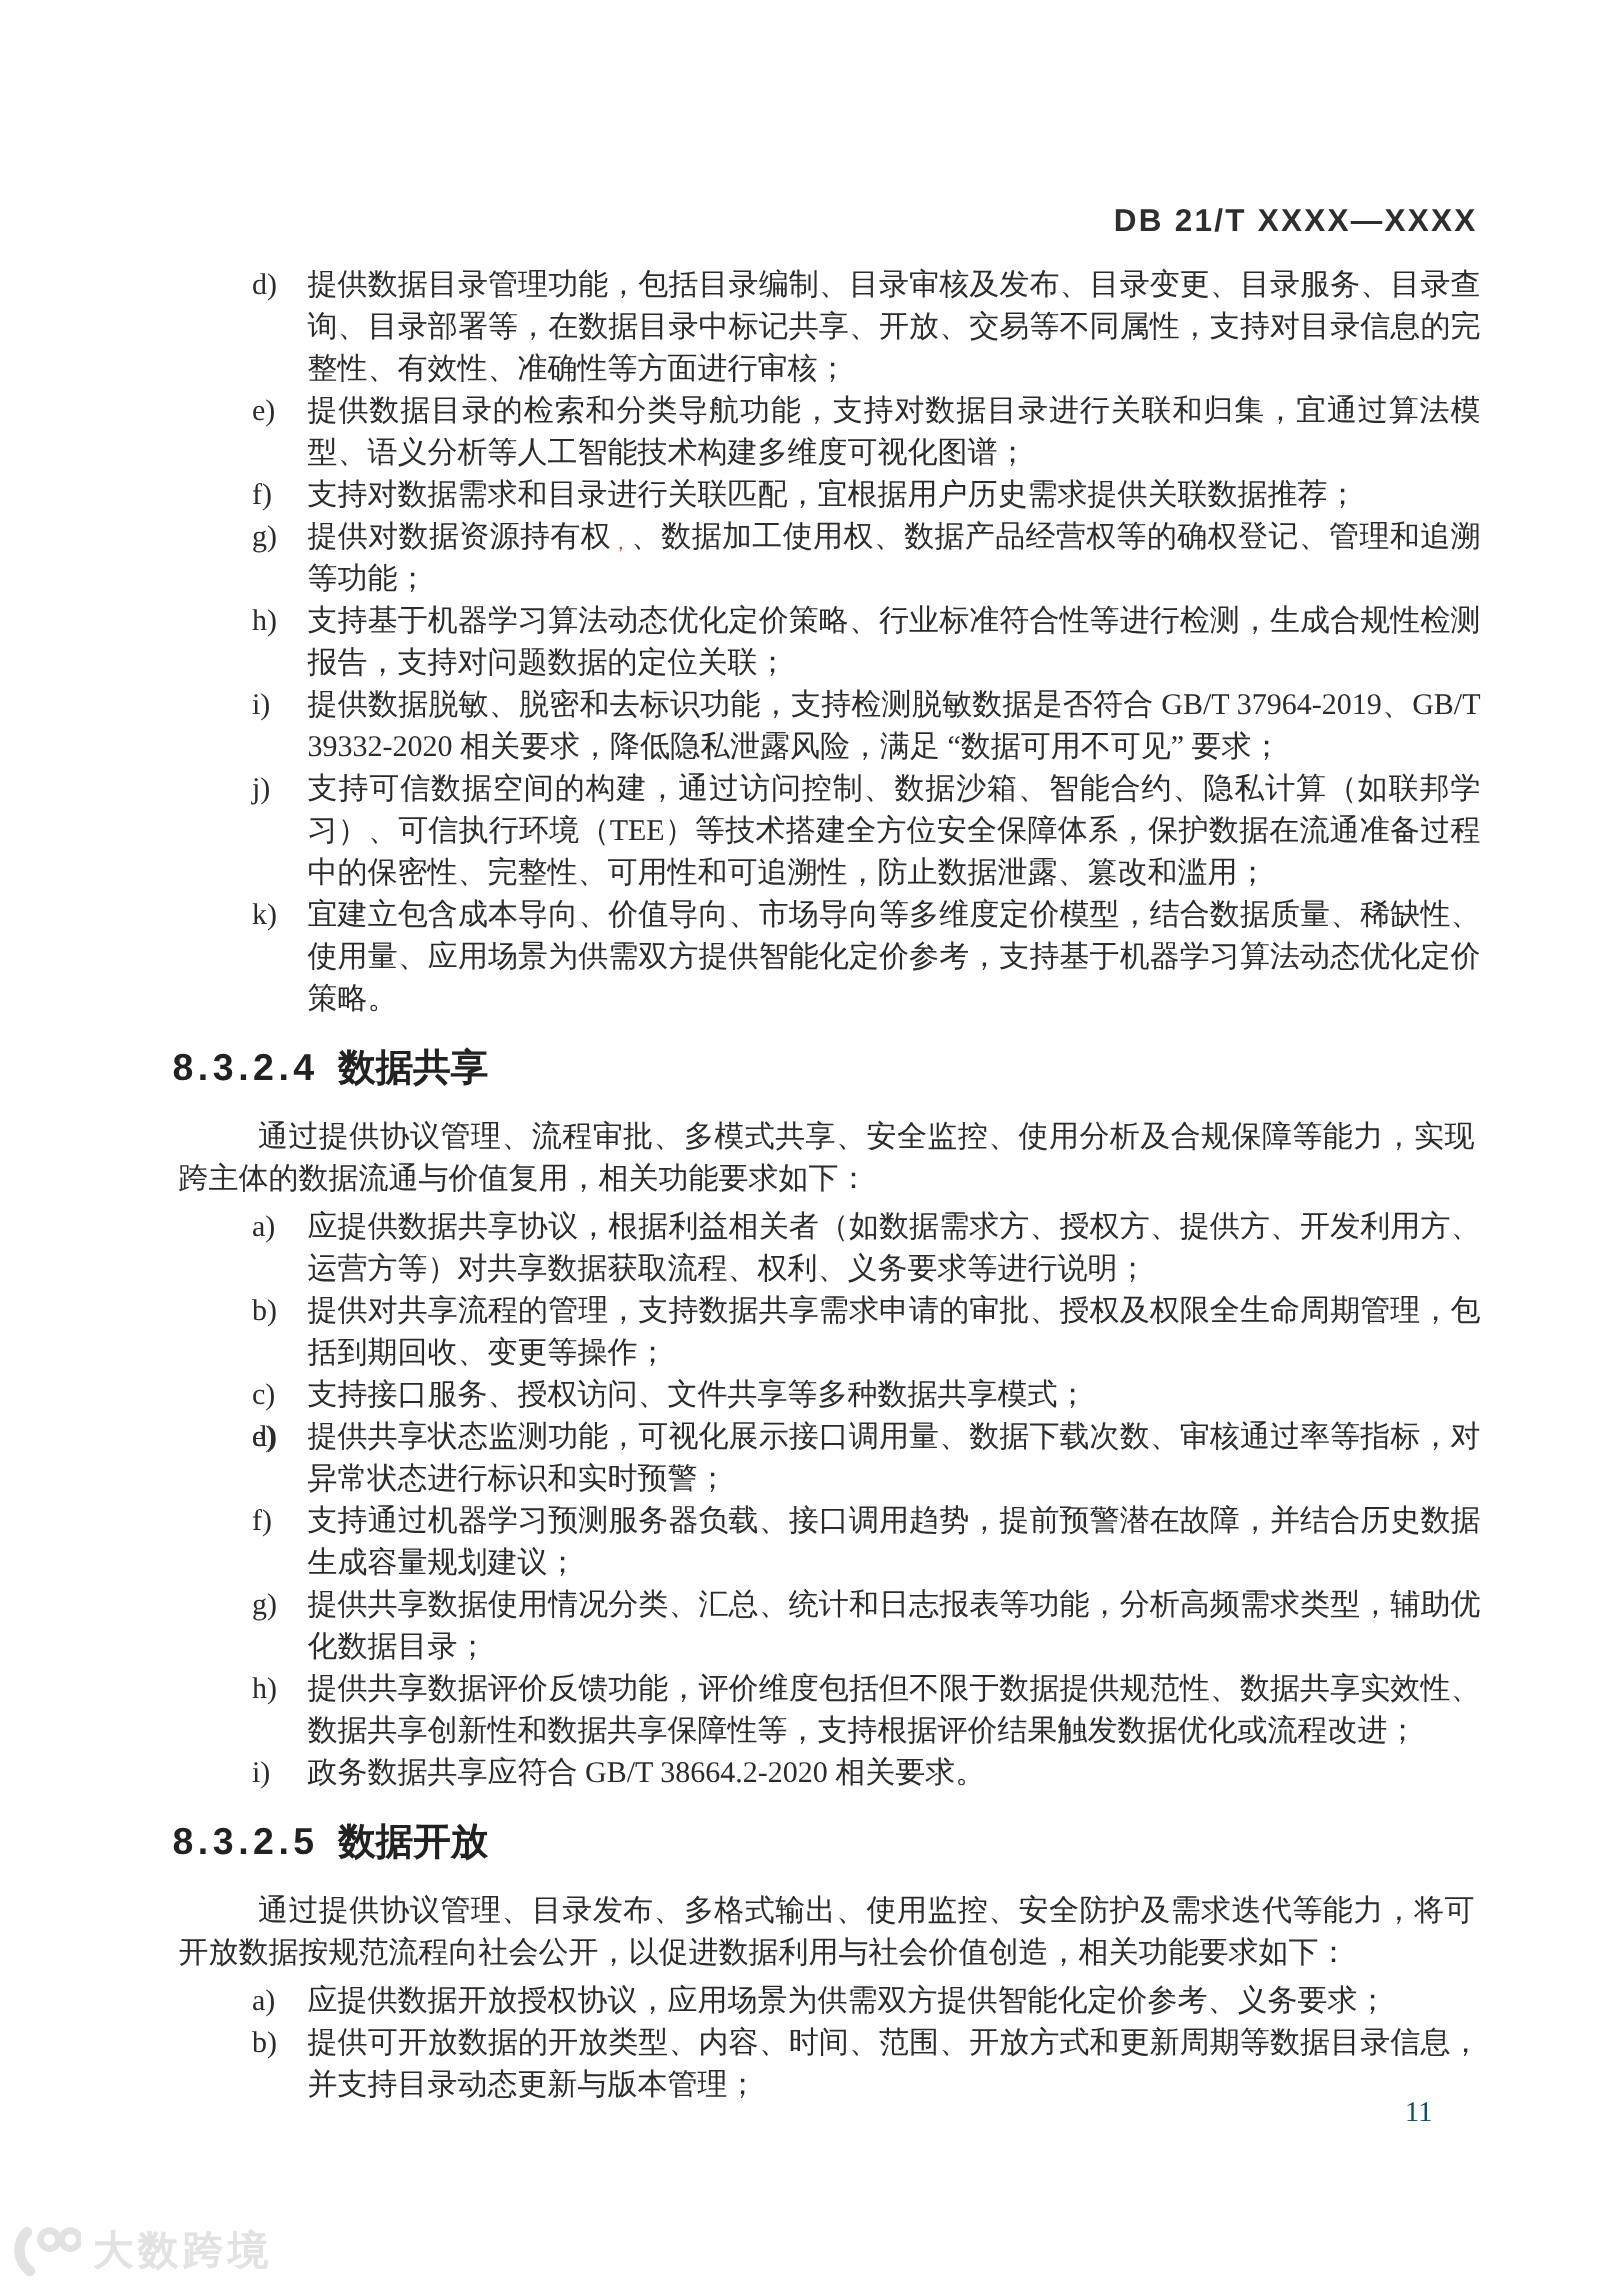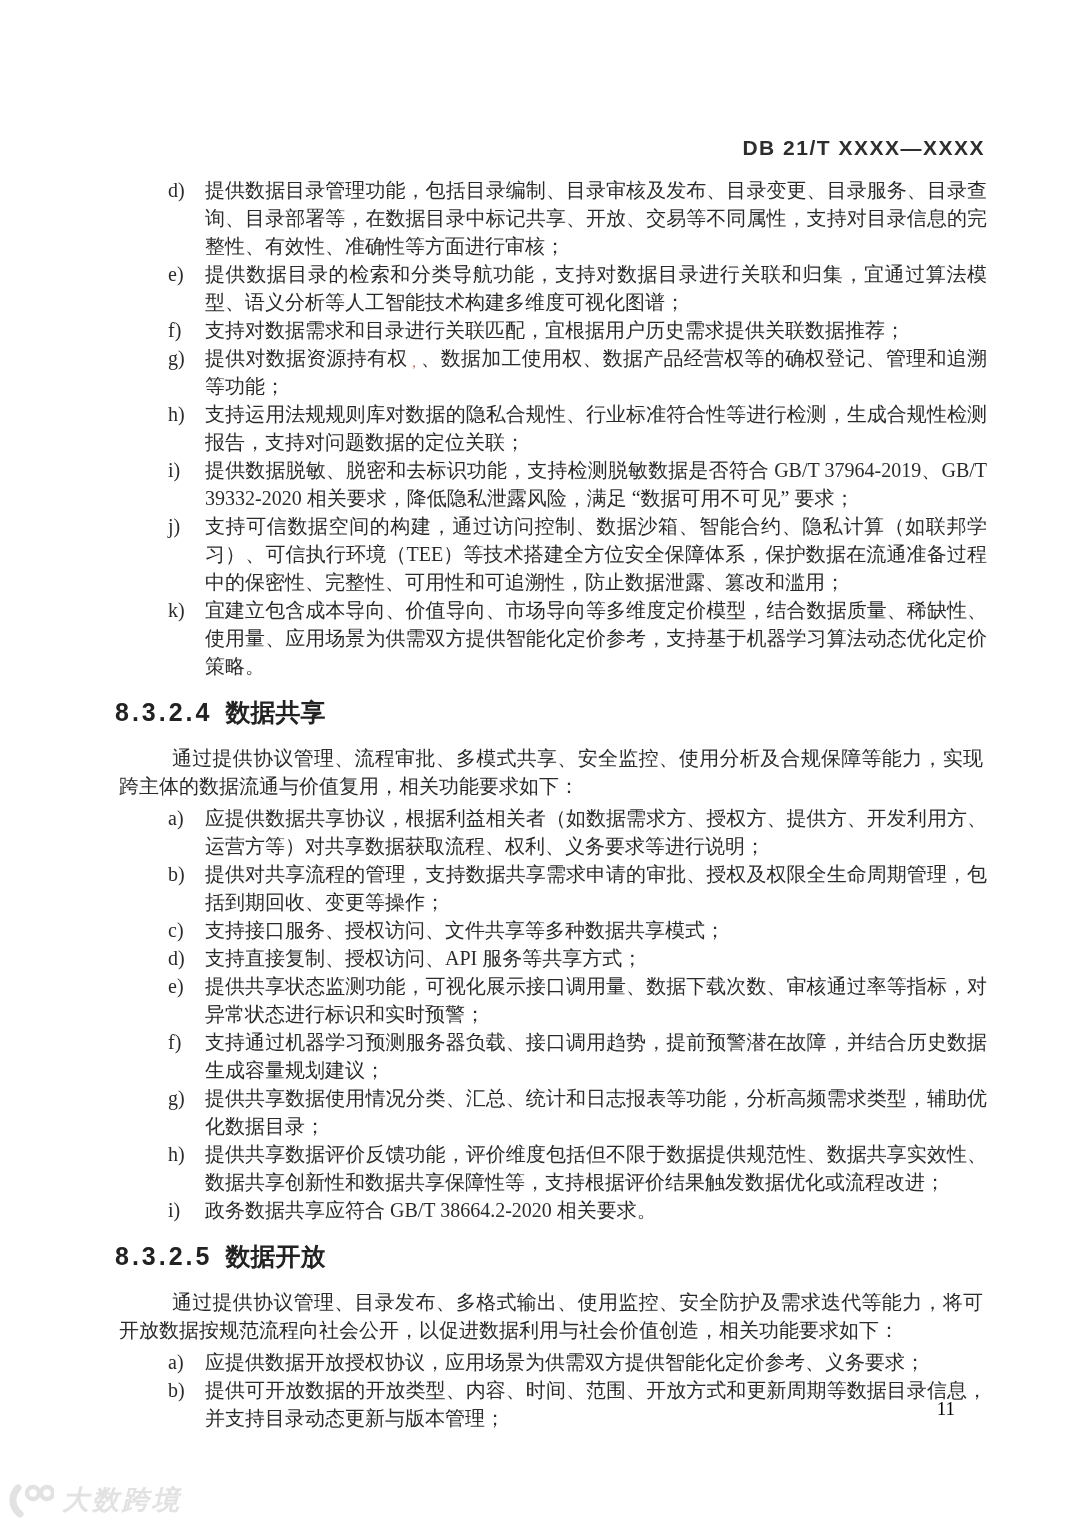--- a/index.html
+++ b/index.html
@@ -34,30 +34,29 @@
     margin:18px 0;
   }
   .clause-number{letter-spacing:3px;margin-right:13px;}
   .intro{margin:4px;text-indent:53px;text-align:justify;}
   .red-mark{
     color:#c0392b;font-size:13px;line-height:1;
     position:relative;top:2px;
   }
   .page-number{
     position:absolute;top:1398px;right:125px;
-    font-size:19px;color:#000000;
+    font-size:19px;color:#0c4a6e;
   }
   .watermark{
     position:absolute;left:8px;top:1480px;
     display:flex;align-items:center;gap:8px;
     color:#e2e2e2;
     font-family:"Liberation Sans","DejaVu Sans",sans-serif;
     font-weight:bold;font-size:27px;letter-spacing:3px;
     user-select:none;
-    font-style:italic;
   }
   .watermark svg{display:block;}
 </style>
 </head>
 <body>
 
 <div class="page">
 
   <div class="header-code">DB 21/T XXXX—XXXX</div>
 
@@ -75,21 +74,21 @@
       <div class="li">
         <span class="li-label">f)</span>
         <span>支持对数据需求和目录进行关联匹配，宜根据用户历史需求提供关联数据推荐；</span>
       </div>
       <div class="li">
         <span class="li-label">g)</span>
         <span><span>提供对数据资源持有权</span><span class="red-mark">，</span><span>、数据加工使用权、数据产品经营权等的确权登记、管理和追溯等功能；</span></span>
       </div>
       <div class="li">
         <span class="li-label">h)</span>
-        <span>支持运用法规规则库对数据的隐私合规性、行业标准符合性等进行检测，生成合规性检测报告，支持对问题数据的定位关联；</span>
+        <span>支持基于机器学习算法动态优化定价策略、行业标准符合性等进行检测，生成合规性检测报告，支持对问题数据的定位关联；</span>
       </div>
       <div class="li">
         <span class="li-label">i)</span>
         <span>提供数据脱敏、脱密和去标识功能，支持检测脱敏数据是否符合 GB/T 37964-2019、GB/T 39332-2020 相关要求，降低隐私泄露风险，满足 “数据可用不可见” 要求；</span>
       </div>
       <div class="li">
         <span class="li-label">j)</span>
         <span>支持可信数据空间的构建，通过访问控制、数据沙箱、智能合约、隐私计算（如联邦学习）、可信执行环境（TEE）等技术搭建全方位安全保障体系，保护数据在流通准备过程中的保密性、完整性、可用性和可追溯性，防止数据泄露、篡改和滥用；</span>
       </div>
       <div class="li">
@@ -110,21 +109,20 @@
       <div class="li">
         <span class="li-label">b)</span>
         <span>提供对共享流程的管理，支持数据共享需求申请的审批、授权及权限全生命周期管理，包括到期回收、变更等操作；</span>
       </div>
       <div class="li">
         <span class="li-label">c)</span>
         <span>支持接口服务、授权访问、文件共享等多种数据共享模式；</span>
       </div>
       <div class="li">
         <span class="li-label">d)</span>
-        <span>支持直接复制、授权访问、API 服务等共享方式；</span>
       </div>
       <div class="li">
         <span class="li-label">e)</span>
         <span>提供共享状态监测功能，可视化展示接口调用量、数据下载次数、审核通过率等指标，对异常状态进行标识和实时预警；</span>
       </div>
       <div class="li">
         <span class="li-label">f)</span>
         <span>支持通过机器学习预测服务器负载、接口调用趋势，提前预警潜在故障，并结合历史数据生成容量规划建议；</span>
       </div>
       <div class="li">

